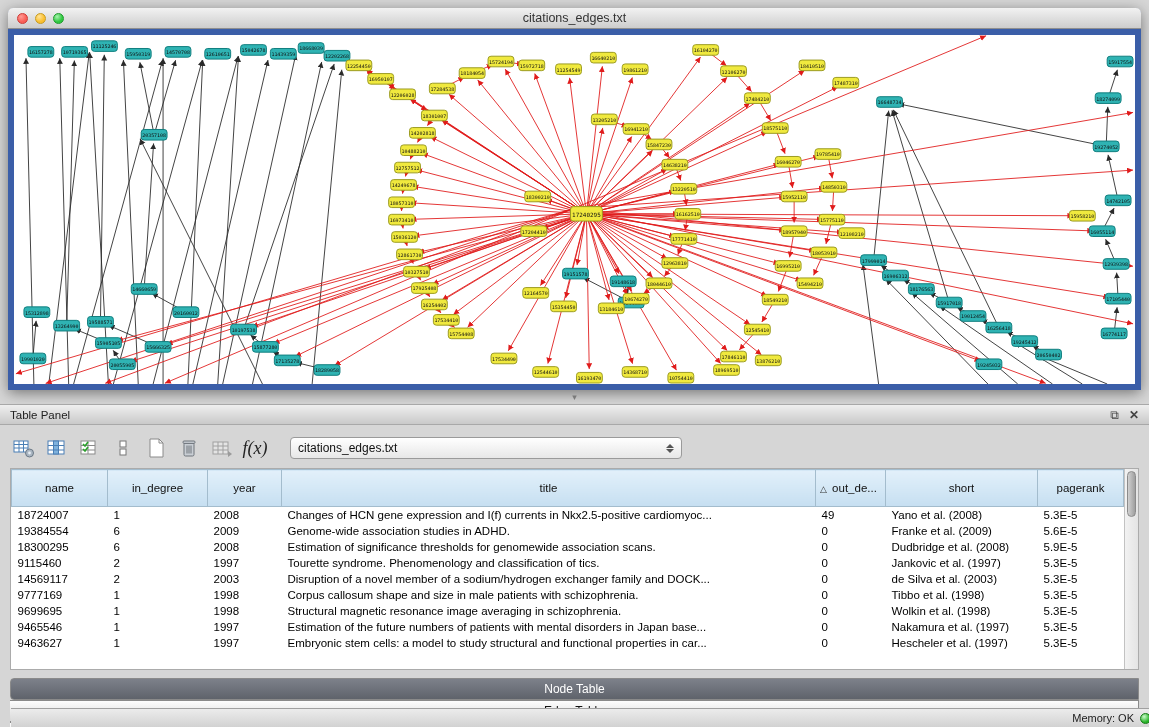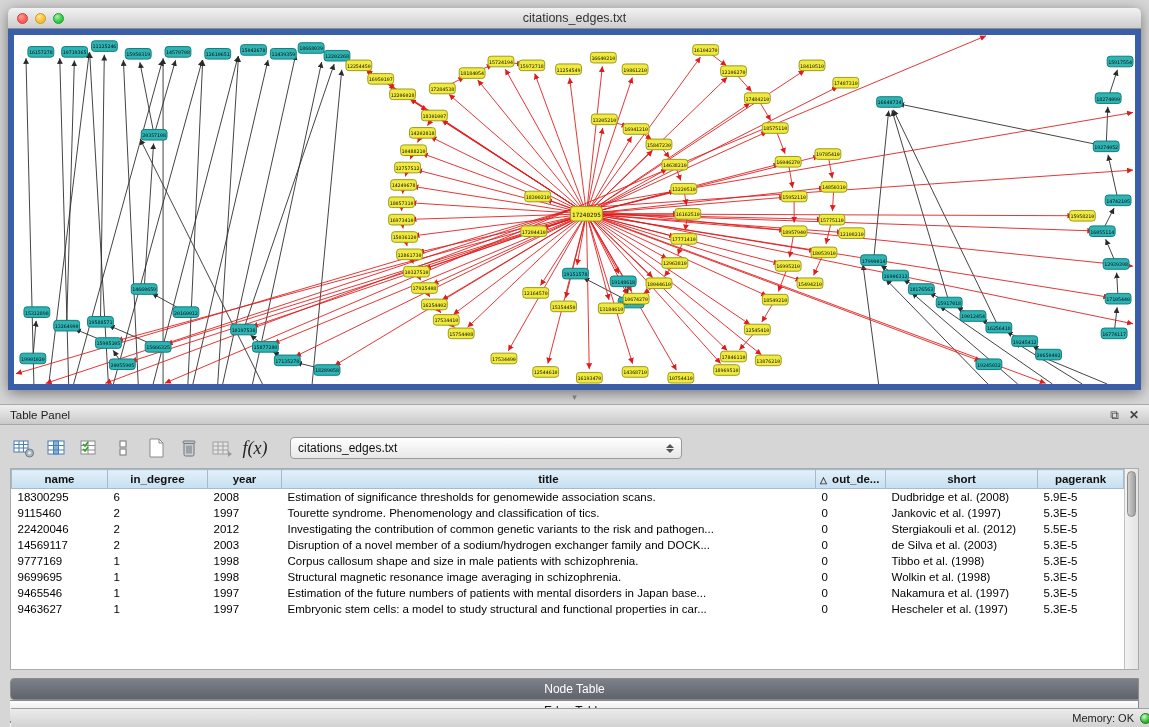--- a/index.html
+++ b/index.html
@@ -41,22 +41,22 @@
     background:linear-gradient(#ffffff,#e7e7e7); display:flex; align-items:center; padding:0 7px;
     font-size:12px; color:#111; }
   .net-select .val { flex:1; overflow:hidden; white-space:nowrap; }
   .updown { display:inline-flex; flex-direction:column; gap:1px; }
   .updown i { display:block; width:0; height:0; border-left:4px solid transparent; border-right:4px solid transparent; }
   .updown .up { border-bottom:4px solid #555; }
   .updown .dn { border-top:4px solid #555; }
 
   .table-area { display:flex; margin-top:3px; border:1px solid #ababab; background:#fff; height:202px; overflow:hidden; }
   table { border-collapse:collapse; table-layout:fixed; flex:1; align-self:flex-start; width:calc(100% - 14px); }
-  thead th { background:linear-gradient(#e2f0fa,#c6dff1); border:1px solid #a3bccd; font-weight:bold;
-    font-size:11.5px; height:19px; padding:0 4px; overflow:hidden; white-space:nowrap; text-align:center; color:#111; }
+  thead th { background:linear-gradient(#e2f0fa,#c6dff1); border:1px solid #a3bccd; font-weight:normal;
+    font-size:11.5px; height:37px; padding:0 4px; overflow:hidden; white-space:nowrap; text-align:center; color:#111; }
   thead th .sort { font-size:9px; color:#333; margin-right:2px; }
   tbody td { font-size:11.5px; height:16px; padding:0 6px; white-space:nowrap; overflow:hidden; color:#000; }
   .vscroll { width:14px; border-left:1px solid #c2c2c2; background:linear-gradient(90deg,#f2f2f2,#e4e4e4); position:relative; }
   .vthumb { position:absolute; top:2px; left:2px; width:9px; height:46px; border-radius:5px;
     background:linear-gradient(90deg,#d0d0d0,#9f9f9f); border:1px solid #8b8b8b; }
 
   .tabs { display:flex; justify-content:center; margin-top:8px;flex-direction:column; }
   .tab { font-size:12px; padding:3px 13px; border:1px solid #8a8a8a; border-left-width:0;
     background:linear-gradient(#fdfdfd,#d8d8d8); color:#111; }
   .tab:first-child { border-left-width:1px; border-radius:4px 0 0 4px; }
@@ -825,45 +825,54 @@
               <th>in_degree</th>
               <th>year</th>
               <th>title</th>
               <th style="text-align: left;"><span class="sort">△</span> out_de...</th>
               <th>short</th>
               <th>pagerank</th>
             </tr>
           </thead>
         <tbody id="tbody">
             <tr>
+              <td>18724007</td>
+              <td>1</td>
+              <td>2008</td>
+              <td>Changes of HCN gene expression and I(f) currents in Nkx2.5-positive cardiomyoc...</td>
+              <td>49</td>
+              <td>Yano et al. (2008)</td>
+              <td>5.3E-5</td>
+            </tr>
+            <tr>
+              <td>19384554</td>
+              <td>6</td>
+              <td>2009</td>
+              <td>Genome-wide association studies in ADHD.</td>
+              <td>0</td>
+              <td>Franke et al. (2009)</td>
+              <td>5.6E-5</td>
+            </tr>
+            <tr>
               <td>18300295</td>
               <td>6</td>
               <td>2008</td>
               <td>Estimation of significance thresholds for genomewide association scans.</td>
               <td>0</td>
               <td>Dudbridge et al. (2008)</td>
               <td>5.9E-5</td>
             </tr>
             <tr>
               <td>9115460</td>
               <td>2</td>
               <td>1997</td>
               <td>Tourette syndrome. Phenomenology and classification of tics.</td>
               <td>0</td>
               <td>Jankovic et al. (1997)</td>
               <td>5.3E-5</td>
-            </tr>
-            <tr>
-              <td>22420046</td>
-              <td>2</td>
-              <td>2012</td>
-              <td>Investigating the contribution of common genetic variants to the risk and pathogen...</td>
-              <td>0</td>
-              <td>Stergiakouli et al. (2012)</td>
-              <td>5.5E-5</td>
             </tr>
             <tr>
               <td>14569117</td>
               <td>2</td>
               <td>2003</td>
               <td>Disruption of a novel member of a sodium/hydrogen exchanger family and DOCK...</td>
               <td>0</td>
               <td>de Silva et al. (2003)</td>
               <td>5.3E-5</td>
             </tr>

